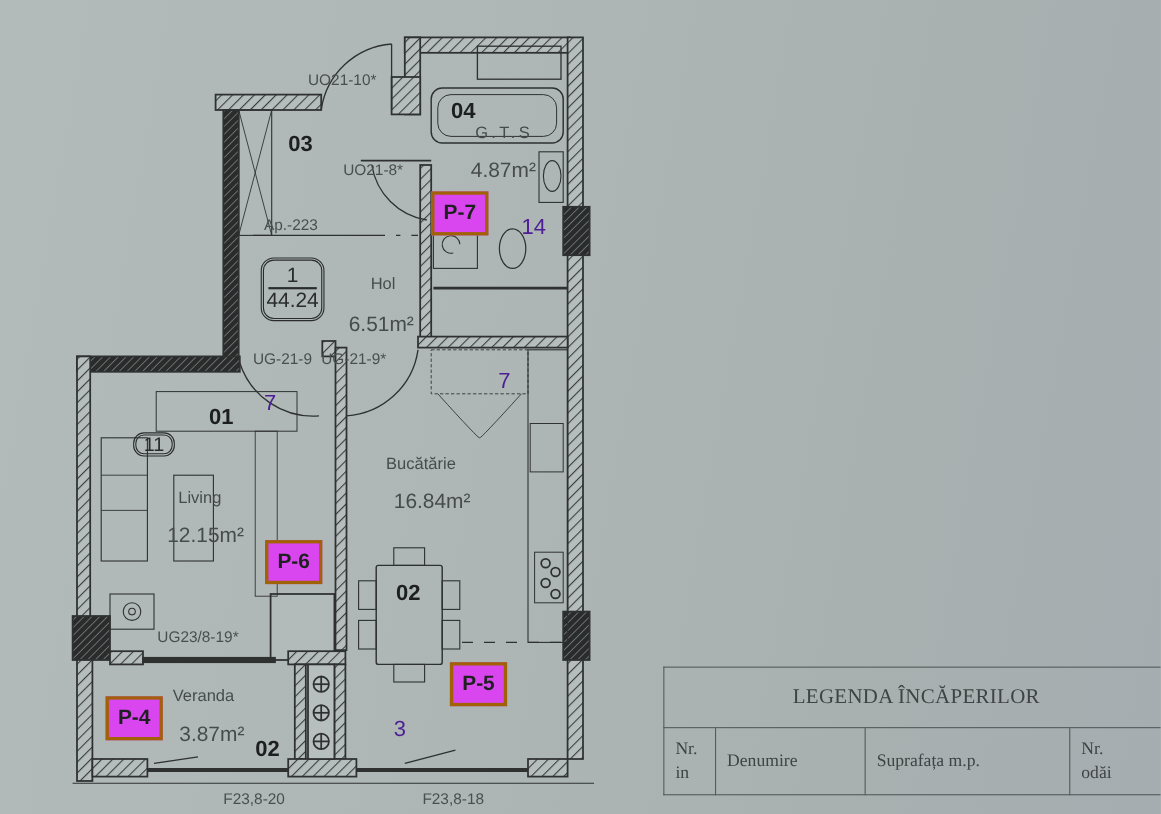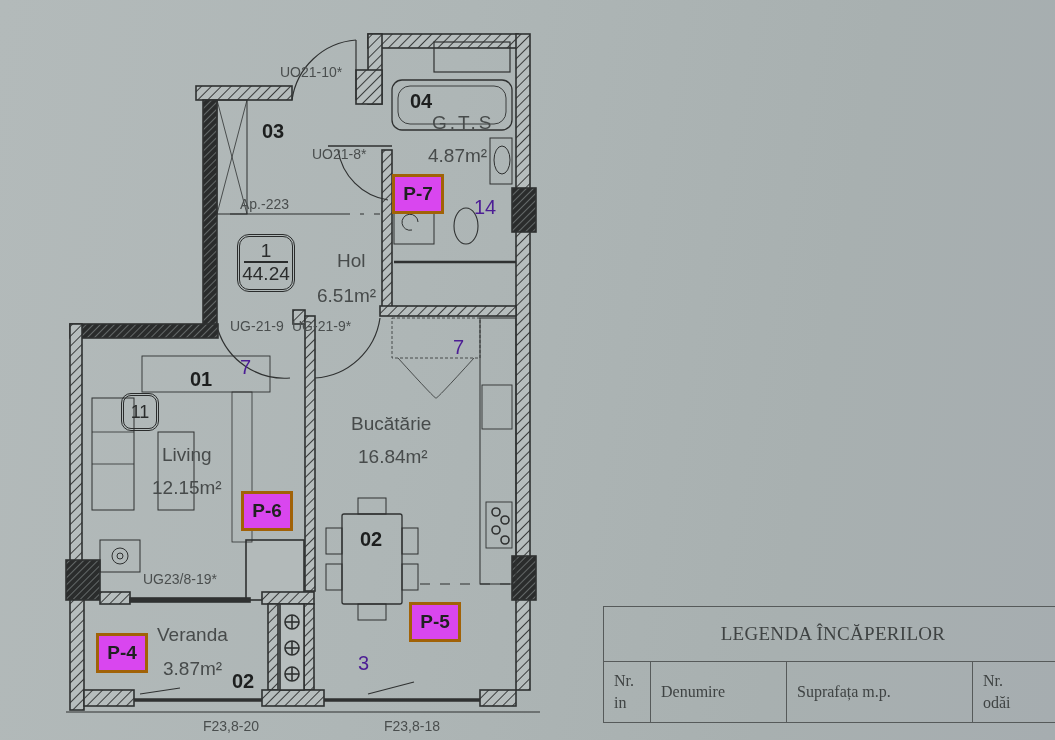--- a/index.html
+++ b/index.html
@@ -11,40 +11,40 @@
   }
   .sheet {
     position: absolute; left: 0; top: 0; width: 1055px; height: 740px;
     background: linear-gradient(100deg, #b3baba 0%, #aeb6b6 40%, #a8b0b0 75%, #a6adb0 100%);
   }
   svg.plan { position: absolute; left: 0; top: 0; }
   .lbl {
     position: absolute; color: #3a3d3d; white-space: nowrap;
     font-family: "Liberation Sans", sans-serif;
   }
-  .room-name { font-size: 19px; color: #474b4b; }
+  .room-name { font-size: 15px; color: #474b4b; }
   .room-area { font-size: 19px; color: #474b4b; }
   .room-num { font-size: 20px; font-weight: bold; color: #1d1f1f; }
   .door-code { font-size: 14px; color: #4a4e4e; }
   .small-num { font-size: 20px; color: #4c1d95; }
   .pbox {
     position: absolute; border: 3px solid #a16207; background: #d946ef;
     font-size: 19px; font-weight: bold; color: #1f2121;
     display: flex; align-items: center; justify-content: center;
   }
   .ap-badge {
     position: absolute; left: 237px; top: 234px; width: 58px; height: 58px;
     border: 3px double #2a2c2c; border-radius: 12px; box-sizing: border-box;
     display: flex; flex-direction: column; align-items: center; justify-content: center;
     font-size: 19px; color: #2a2c2c;
   }
   .ap-badge .n { line-height: 20px; border-bottom: 2px solid #2a2c2c; width: 44px; text-align: center; }
   .ap-badge .v { line-height: 22px; }
   .rooms-badge {
-    position: absolute; left: 121px; top: 393px; width: 38px; height: 38px;
+    position: absolute; left: 121px; top: 393px; width: 38px; height: 22px;
     border: 3px double #2a2c2c; border-radius: 10px; box-sizing: border-box;
     display: flex; align-items: center; justify-content: center;
     font-size: 18px; color: #2a2c2c;
   }
   
   .legend {
     position: absolute; left: 603px; top: 606px; width: 460px;
     border-collapse: collapse;
     font-family: "Liberation Serif", serif; color: #3f4343;
   }

